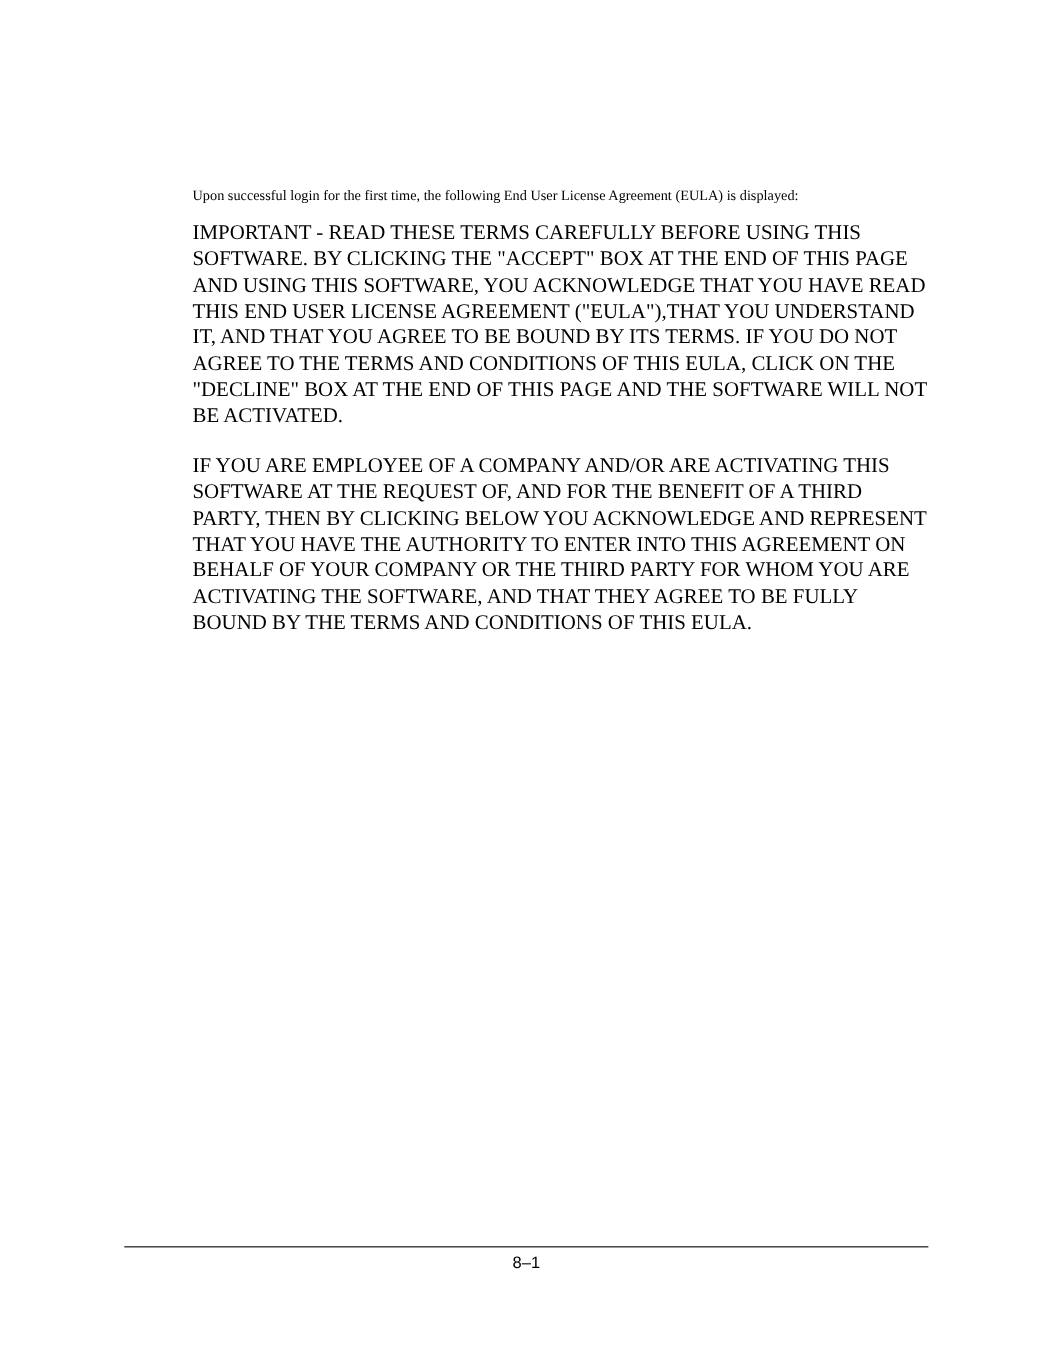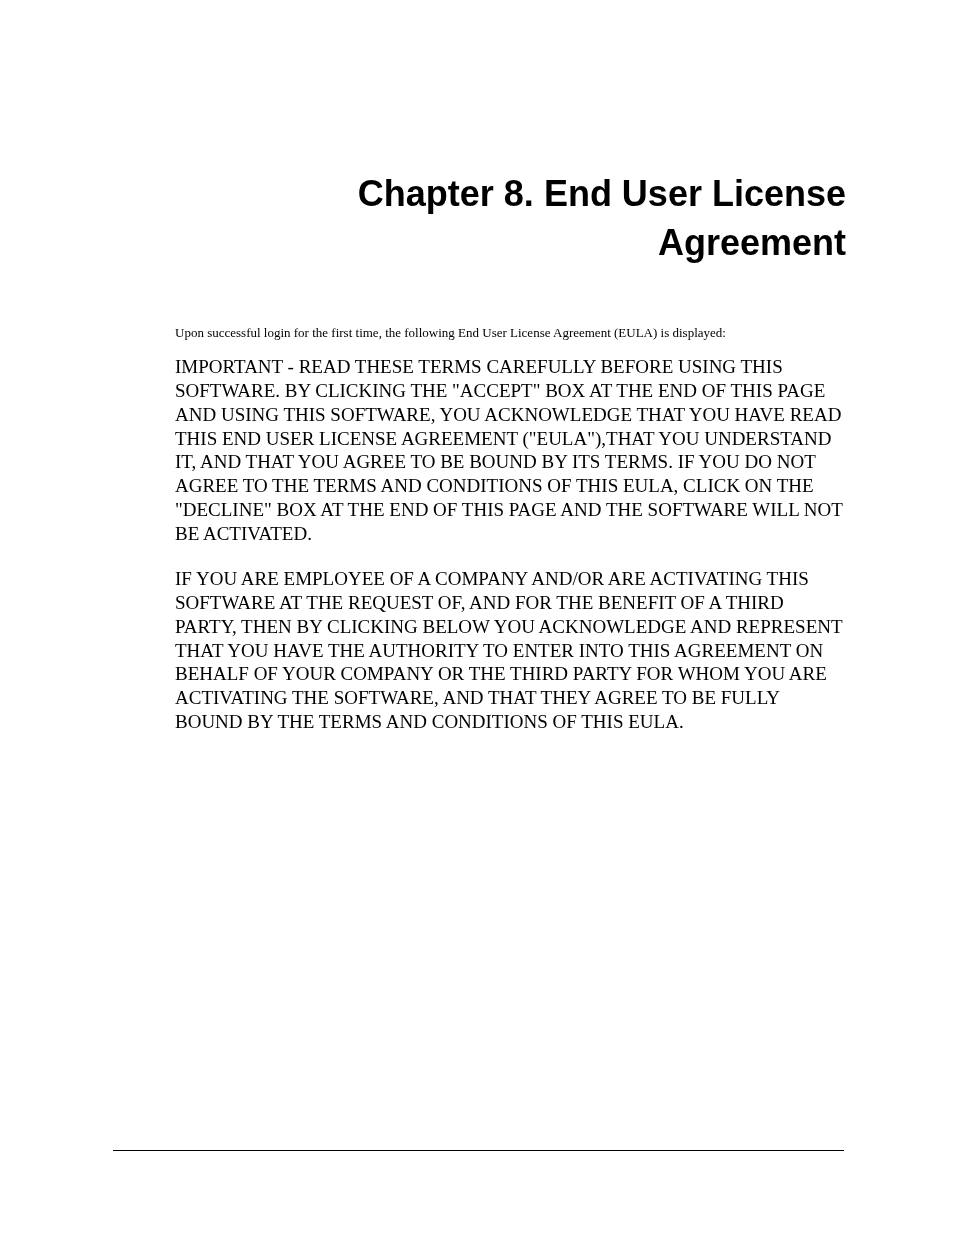--- a/index.html
+++ b/index.html
@@ -50,21 +50,21 @@
     }
     .page-number {
       font-size: 15px;
       font-family: Arial, Helvetica, sans-serif;
     }
   </style>
 </head>
 <body>
 
 <div class="page">
-  <h1 class="chapter-title">Chapter 8. End User License Agreement</h1>
   <p class="intro">Upon successful login for the first time, the following End User License Agreement (EULA) is displayed:</p>
   <p class="para">IMPORTANT - READ THESE TERMS CAREFULLY BEFORE USING THIS SOFTWARE. BY CLICKING  THE "ACCEPT" BOX AT THE END OF THIS PAGE AND USING THIS SOFTWARE, YOU ACKNOWLEDGE THAT YOU HAVE READ THIS END USER LICENSE AGREEMENT ("EULA"),THAT YOU UNDERSTAND IT, AND THAT YOU AGREE TO BE BOUND BY ITS TERMS.  IF YOU DO NOT AGREE TO THE TERMS AND CONDITIONS OF THIS EULA, CLICK ON THE "DECLINE" BOX AT THE END OF THIS PAGE AND THE SOFTWARE WILL NOT BE ACTIVATED.</p>
   <p class="para">IF YOU ARE EMPLOYEE OF A COMPANY AND/OR ARE ACTIVATING THIS SOFTWARE AT THE REQUEST OF, AND FOR THE BENEFIT OF A THIRD PARTY, THEN BY CLICKING BELOW YOU ACKNOWLEDGE AND REPRESENT THAT YOU HAVE THE AUTHORITY TO ENTER INTO THIS AGREEMENT ON BEHALF OF YOUR COMPANY OR THE THIRD PARTY FOR WHOM YOU ARE ACTIVATING THE SOFTWARE, AND THAT THEY AGREE TO BE FULLY BOUND BY THE TERMS AND CONDITIONS OF THIS EULA.</p>
 </div>
 
 <div class="footer">
   <div class="footer-line"></div>
+  <div class="page-number">8–1</div>
 </div>
 
 </body></html>

